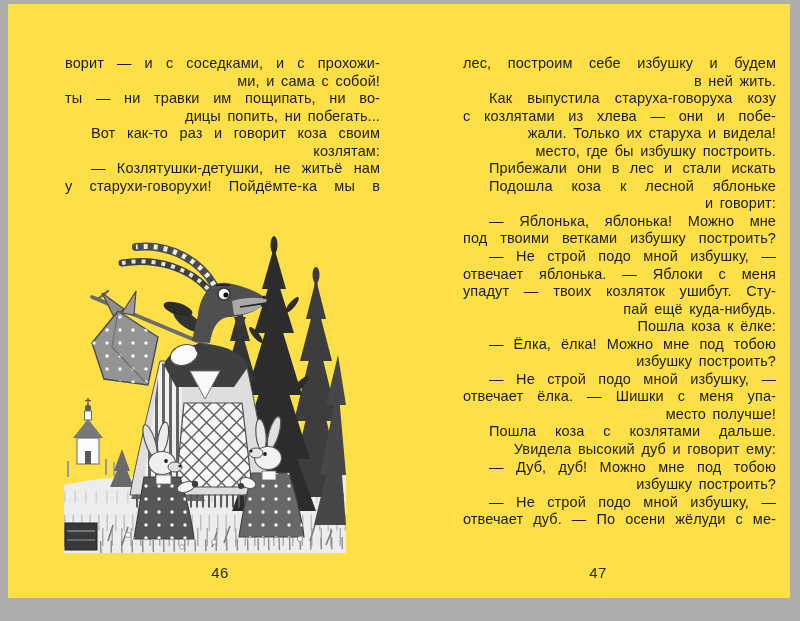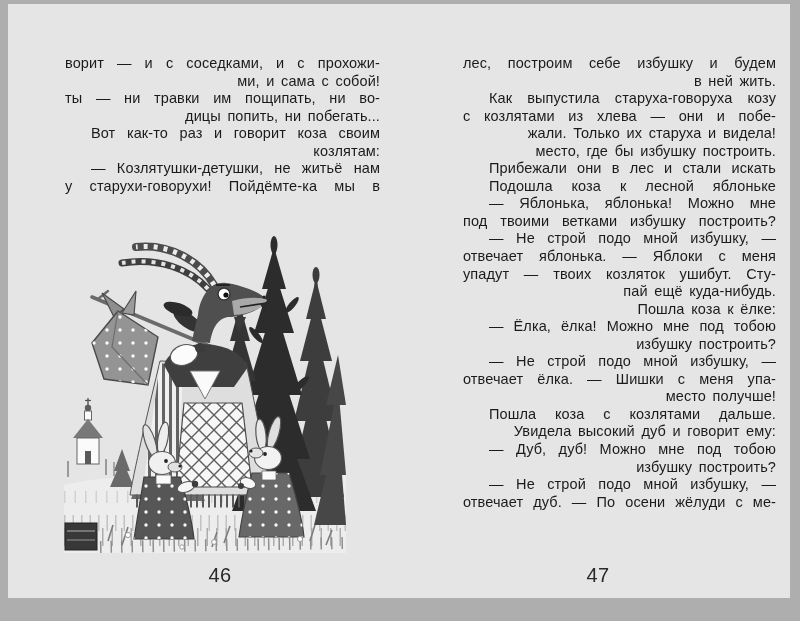--- a/index.html
+++ b/index.html
@@ -4,40 +4,40 @@
 <title>Страницы 46–47</title>
 <style>
   html,body{margin:0;padding:0;}
   body{
     width:800px;height:621px;overflow:hidden;position:relative;
     background:#aeaeae;
     font-family:"Liberation Sans",sans-serif;
   }
   .paper{
     position:absolute;left:8px;top:4px;width:782px;height:594px;
-    background:#e5e5e5;
+    background:#fde047;
   }
   .col{
     position:absolute;top:51px;
     color:#1b1b1b;
     font-size:14.5px;
     letter-spacing:.1px;
     word-spacing:2.5px;
   }
   .col-left{left:57px;width:315px;}
   .col-right{left:435px;width:313px;margin-left:20px;}
   .line{
     height:17.55px;line-height:17.55px;
     text-align:right;overflow:hidden;
   }
   .line.ind{padding-left:26px;}
   .line.just{text-align:justify;text-align-last:justify;}
   .pagenum{
     position:absolute;top:560px;width:310px;text-align:center;
-    font-size:20px;color:#2a2a2a;letter-spacing:.5px;
+    font-size:15px;color:#2a2a2a;letter-spacing:.5px;
   }
   .pagenum-left{left:57px;}
   .pagenum-right{left:435px;}
   .illo{
     position:absolute;left:56px;top:231px;width:282px;height:318px;
   }
 </style>
 </head>
 <body>
 
@@ -56,20 +56,21 @@
 
   <div class="col col-right">
       <div class="line just">лес, построим себе избушку и будем</div>
       <div class="line">в ней жить.</div>
       <div class="line ind just">Как выпустила старуха-говоруха козу</div>
       <div class="line just">с козлятами из хлева — они и побе-</div>
       <div class="line">жали. Только их старуха и видела!</div>
       <div class="line">место, где бы избушку построить.</div>
       <div class="line ind just">Прибежали они в лес и стали искать</div>
       <div class="line ind just">Подошла коза к лесной яблоньке</div>
+      <div class="line">и говорит:</div>
       <div class="line ind just">— Яблонька, яблонька! Можно мне</div>
       <div class="line just">под твоими ветками избушку построить?</div>
       <div class="line ind just">— Не строй подо мной избушку, —</div>
       <div class="line just">отвечает яблонька. — Яблоки с меня</div>
       <div class="line just">упадут — твоих козляток ушибут. Сту-</div>
       <div class="line">пай ещё куда-нибудь.</div>
       <div class="line ind">Пошла коза к ёлке:</div>
       <div class="line ind just">— Ёлка, ёлка! Можно мне под тобою</div>
       <div class="line">избушку построить?</div>
       <div class="line ind just">— Не строй подо мной избушку, —</div>

